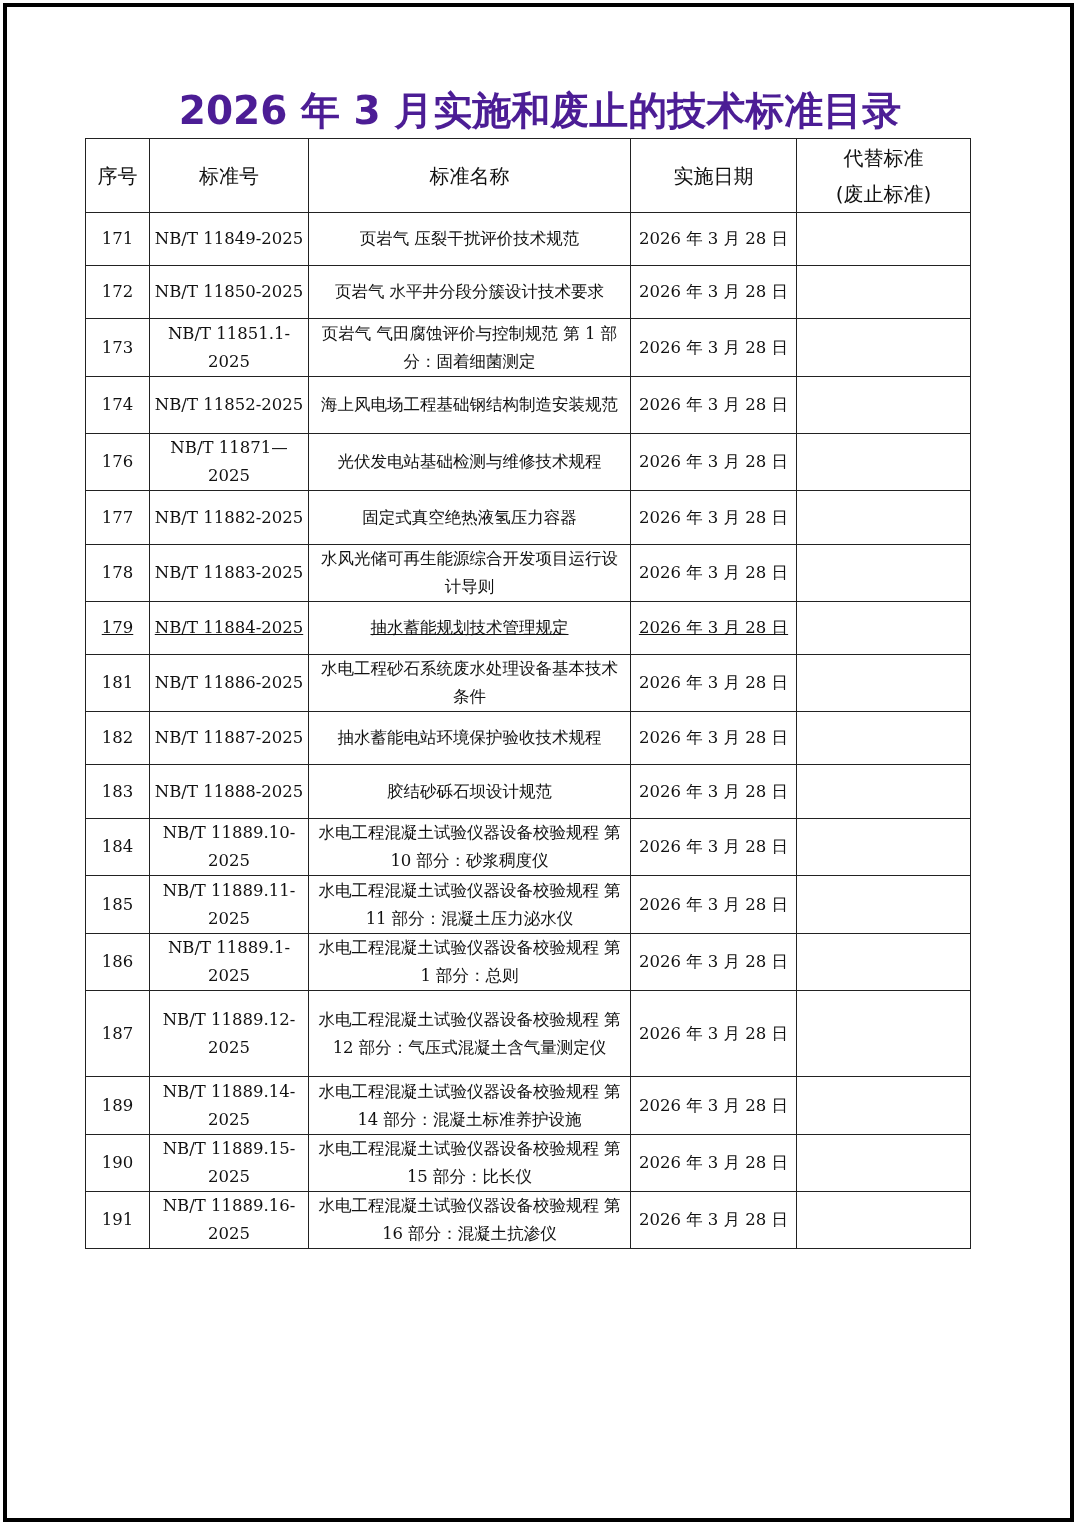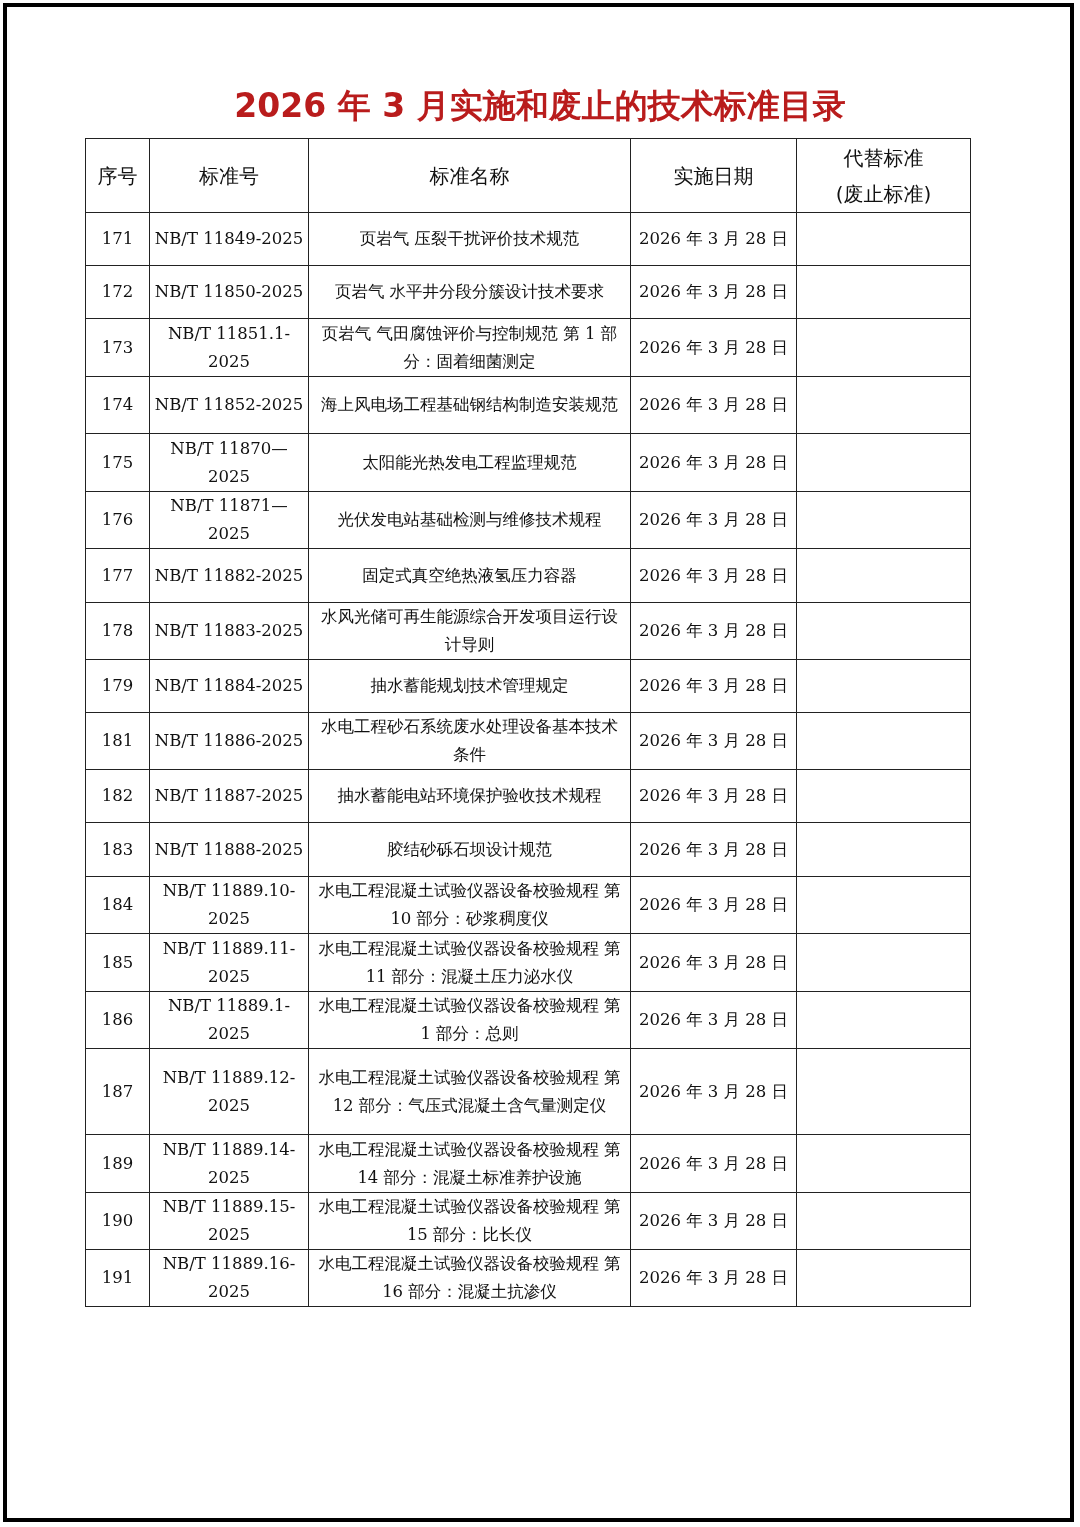--- a/index.html
+++ b/index.html
@@ -2,21 +2,21 @@
 <html><head>
 <meta charset="utf-8">
 <style>
   html, body { margin: 0; padding: 0; background: #ffffff; }
   body { width: 1080px; height: 1527px; position: relative; overflow: hidden;
          font-family: "DejaVu Serif", "Liberation Serif", serif; color: #111; }
   .frame { position: absolute; left: 3px; top: 3px; width: 1063px; height: 1511px;
            border: 4px solid #000; box-sizing: content-box; }
   .title { position: absolute; left: 0; top: 84px; width: 1080px; text-align: center;
            font-family: "DejaVu Sans", "Liberation Sans", sans-serif; font-weight: bold;
-           font-size: 33px; letter-spacing: 0px; color: #b91c1c; }
+           font-size: 39px; letter-spacing: 0px; color: #4c1d95; }
   table.std { position: absolute; left: 85px; top: 138px; border-collapse: collapse;
               table-layout: fixed; width: 885px; }
   table.std th, table.std td { border: 1.5px solid #222; text-align: center; vertical-align: middle;
               padding: 0 4px; box-sizing: border-box; }
   table.std th { font-family: "DejaVu Sans", "Liberation Sans", sans-serif; font-weight: normal;
               font-size: 20px; line-height: 36px; height: 74px; }
   table.std td { font-size: 16.5px; line-height: 28px; }
   td.name { padding: 0 2px; }
   .col-idx { width: 64px; } .col-code { width: 159px; } .col-name { width: 322px; }
   .col-date { width: 166px; } .col-rep { width: 174px; }
@@ -70,27 +70,20 @@
         <td>2026 年 3 月 28 日</td>
         <td></td>
       </tr>
       <tr style="height: 57px;">
         <td>174</td>
         <td class="code">NB/T 11852-2025</td>
         <td class="name">海上风电场工程基础钢结构制造安装规范</td>
         <td>2026 年 3 月 28 日</td>
         <td></td>
       </tr>
-      <tr style="height: 58px;">
-        <td>175</td>
-        <td class="code">NB/T 11870—2025</td>
-        <td class="name">太阳能光热发电工程监理规范</td>
-        <td>2026 年 3 月 28 日</td>
-        <td></td>
-      </tr>
       <tr style="height: 57px;">
         <td>176</td>
         <td class="code">NB/T 11871—2025</td>
         <td class="name">光伏发电站基础检测与维修技术规程</td>
         <td>2026 年 3 月 28 日</td>
         <td></td>
       </tr>
       <tr style="height: 54px;">
         <td>177</td>
         <td class="code">NB/T 11882-2025</td>
@@ -98,21 +91,21 @@
         <td>2026 年 3 月 28 日</td>
         <td></td>
       </tr>
       <tr style="height: 57px;">
         <td>178</td>
         <td class="code">NB/T 11883-2025</td>
         <td class="name">水风光储可再生能源综合开发项目运行设计导则</td>
         <td>2026 年 3 月 28 日</td>
         <td></td>
       </tr>
-      <tr style="height: 53px;">
+      <tr style="height: 53px; text-decoration: underline;">
         <td>179</td>
         <td class="code">NB/T 11884-2025</td>
         <td class="name">抽水蓄能规划技术管理规定</td>
         <td>2026 年 3 月 28 日</td>
         <td></td>
       </tr>
       <tr style="height: 57px;">
         <td>181</td>
         <td class="code">NB/T 11886-2025</td>
         <td class="name">水电工程砂石系统废水处理设备基本技术条件</td>

